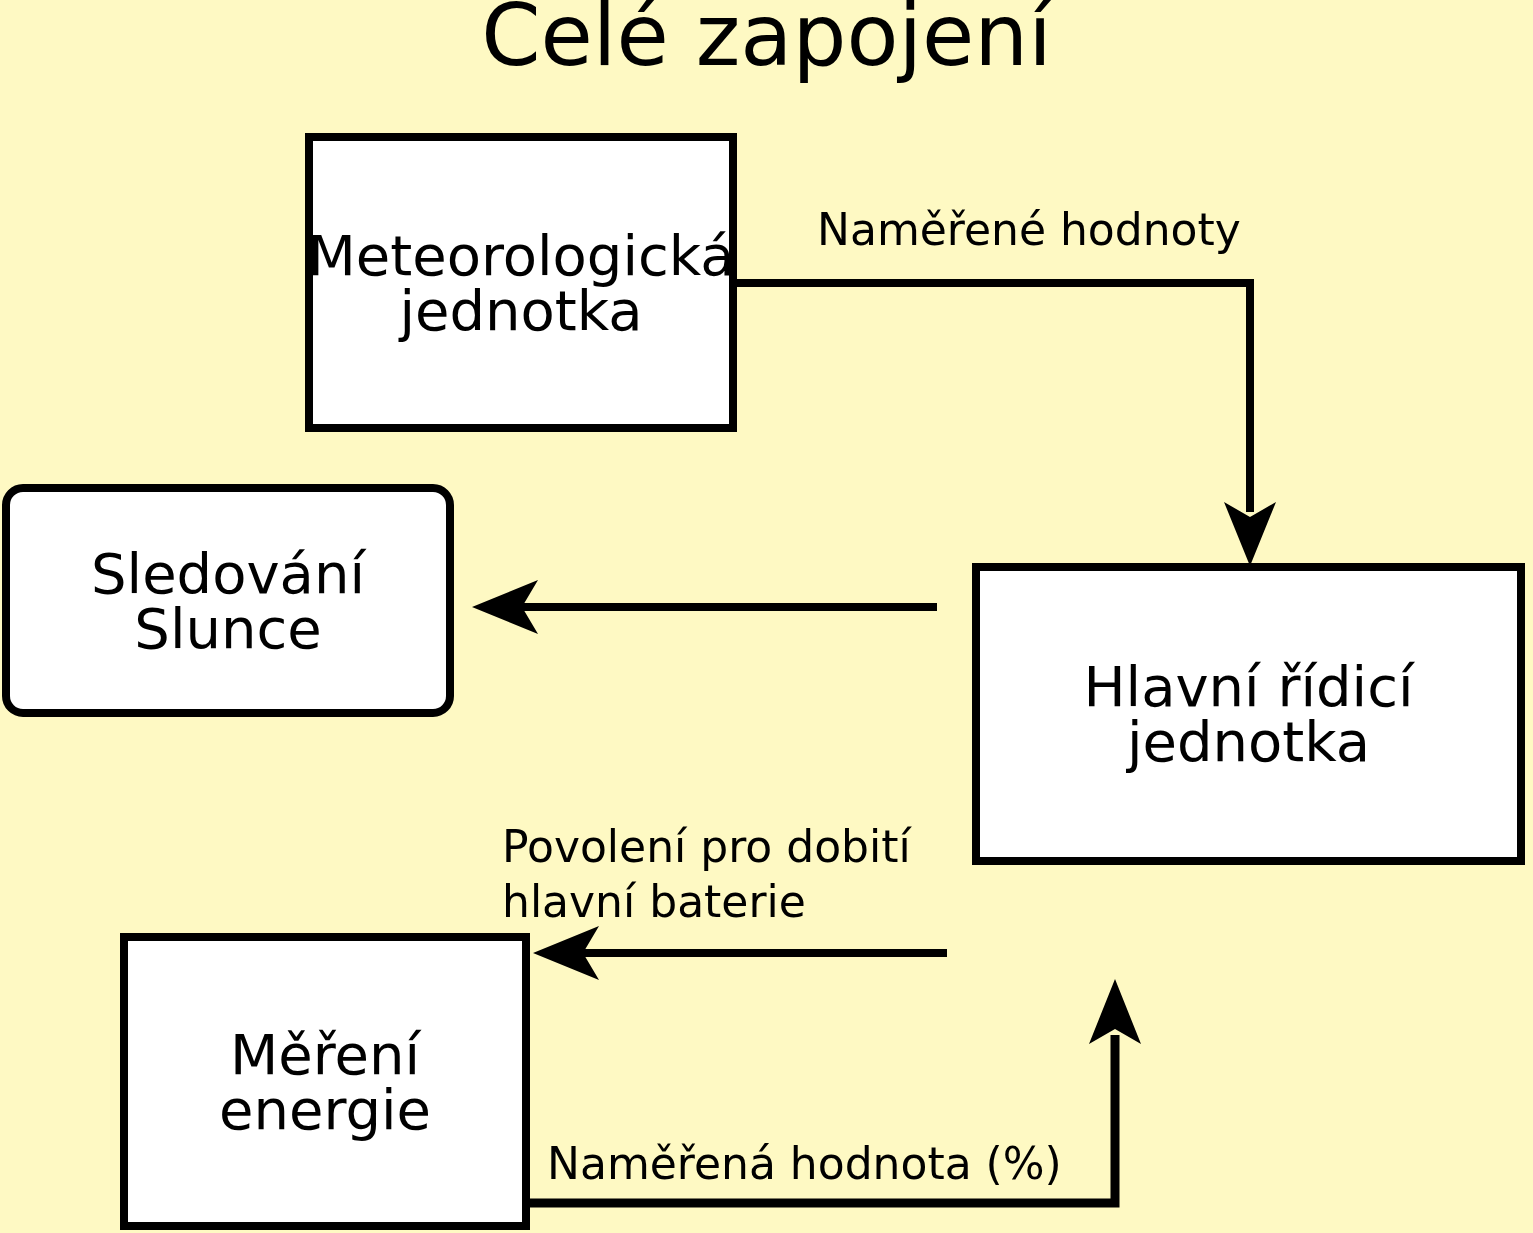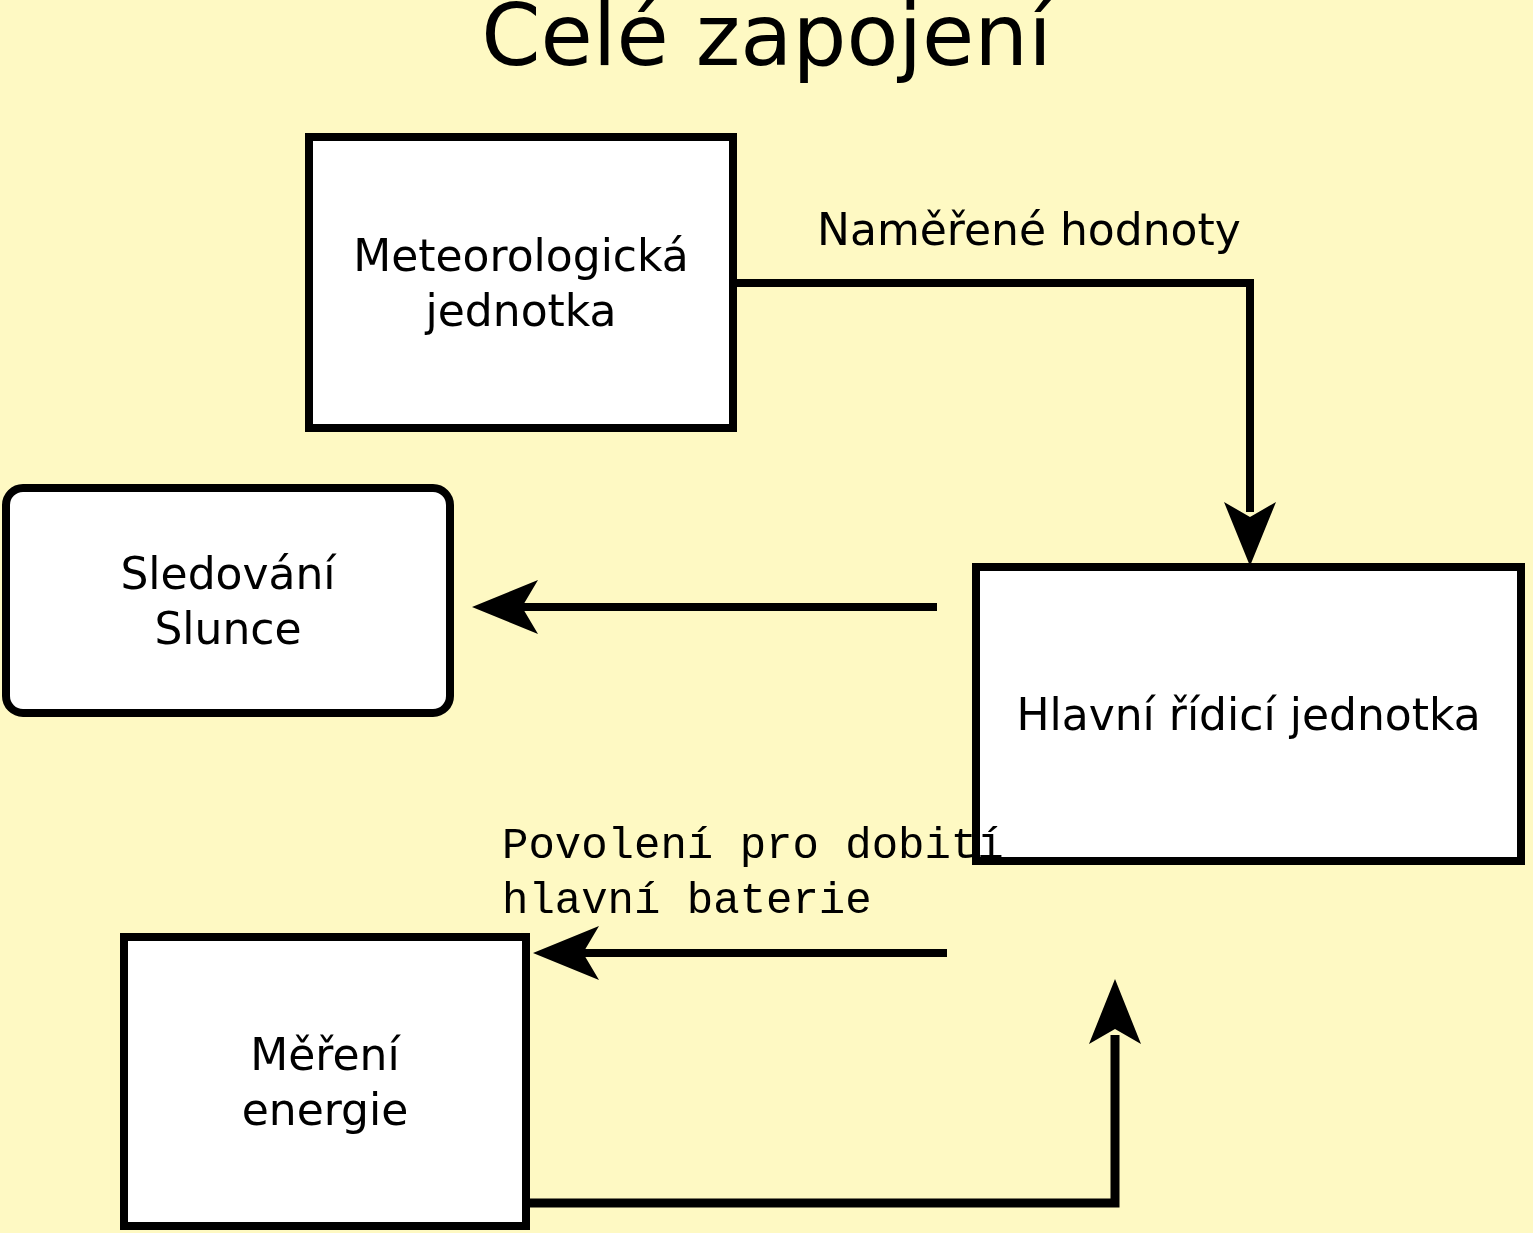--- a/index.html
+++ b/index.html
@@ -28,37 +28,37 @@
   }
   .node {
     position: absolute;
     box-sizing: border-box;
     border: 8px solid #000000;
     background: #ffffff;
     display: flex;
     align-items: center;
     justify-content: center;
     text-align: center;
-    font-size: 44px;
+    font-size: 56px;
     line-height: 55px;
     white-space: pre-line;
   }
   .node-meteo  { left: 305px; top: 133px; width: 432px; height: 299px; }
   .node-sun    { left: 2px;   top: 484px; width: 452px; height: 233px; border-radius: 21px; }
   .node-energy { left: 120px; top: 933px; width: 410px; height: 297px; }
   .node-main   { left: 972px; top: 563px; width: 553px; height: 302px; align-items: center; }
   .edge-label {
     position: absolute;
     font-size: 44px;
     line-height: 55px;
     white-space: pre-line;
   }
   .lbl-namerene  { left: 789px; top: 202px; margin-left: 28px; }
   .lbl-azimut    { left: 494px; top: 489px; }
-  .lbl-povoleni  { left: 502px; top: 819px; font-family: Liberation Mono, monospace; }
+  .lbl-povoleni  { left: 502px; top: 819px; }
   .lbl-namerena  { left: 547px; top: 1136px; }
   .edges-svg {
     position: absolute;
     left: 0;
     top: 0;
     width: 1533px;
     height: 1233px;
   }
 </style>
 </head>
@@ -109,14 +109,15 @@
   <div class="node node-main">
     <span>Hlavní řídicí jednotka</span>
   </div>
 
   <div class="edge-label lbl-namerene">Naměřené hodnoty</div>
 
 
   <div class="edge-label lbl-povoleni">Povolení pro dobití
 hlavní baterie</div>
 
+  <div class="edge-label lbl-namerena">Naměřená hodnota (%)</div>
 
 </div>
 
 </body></html>

